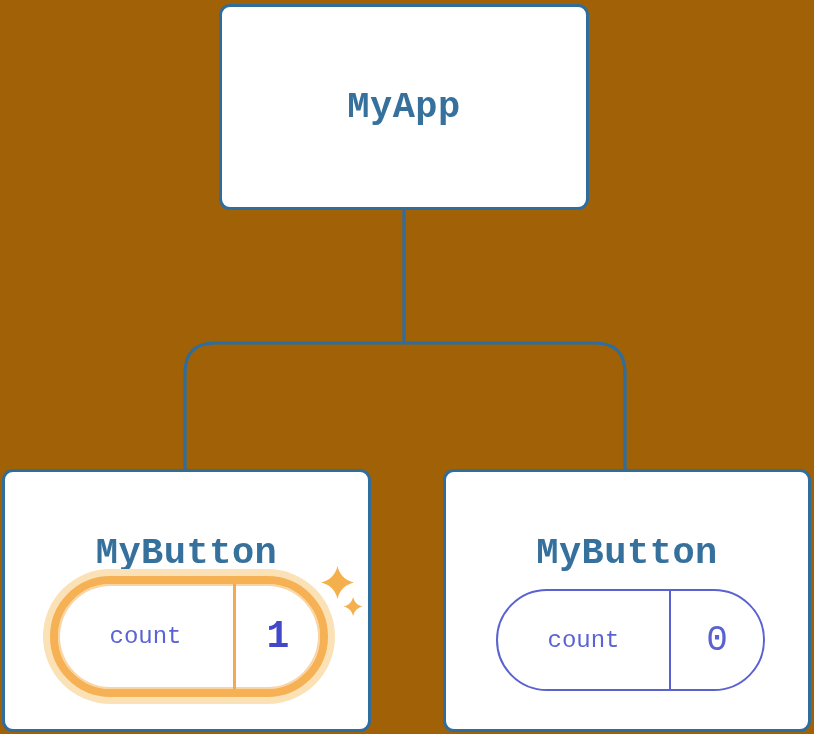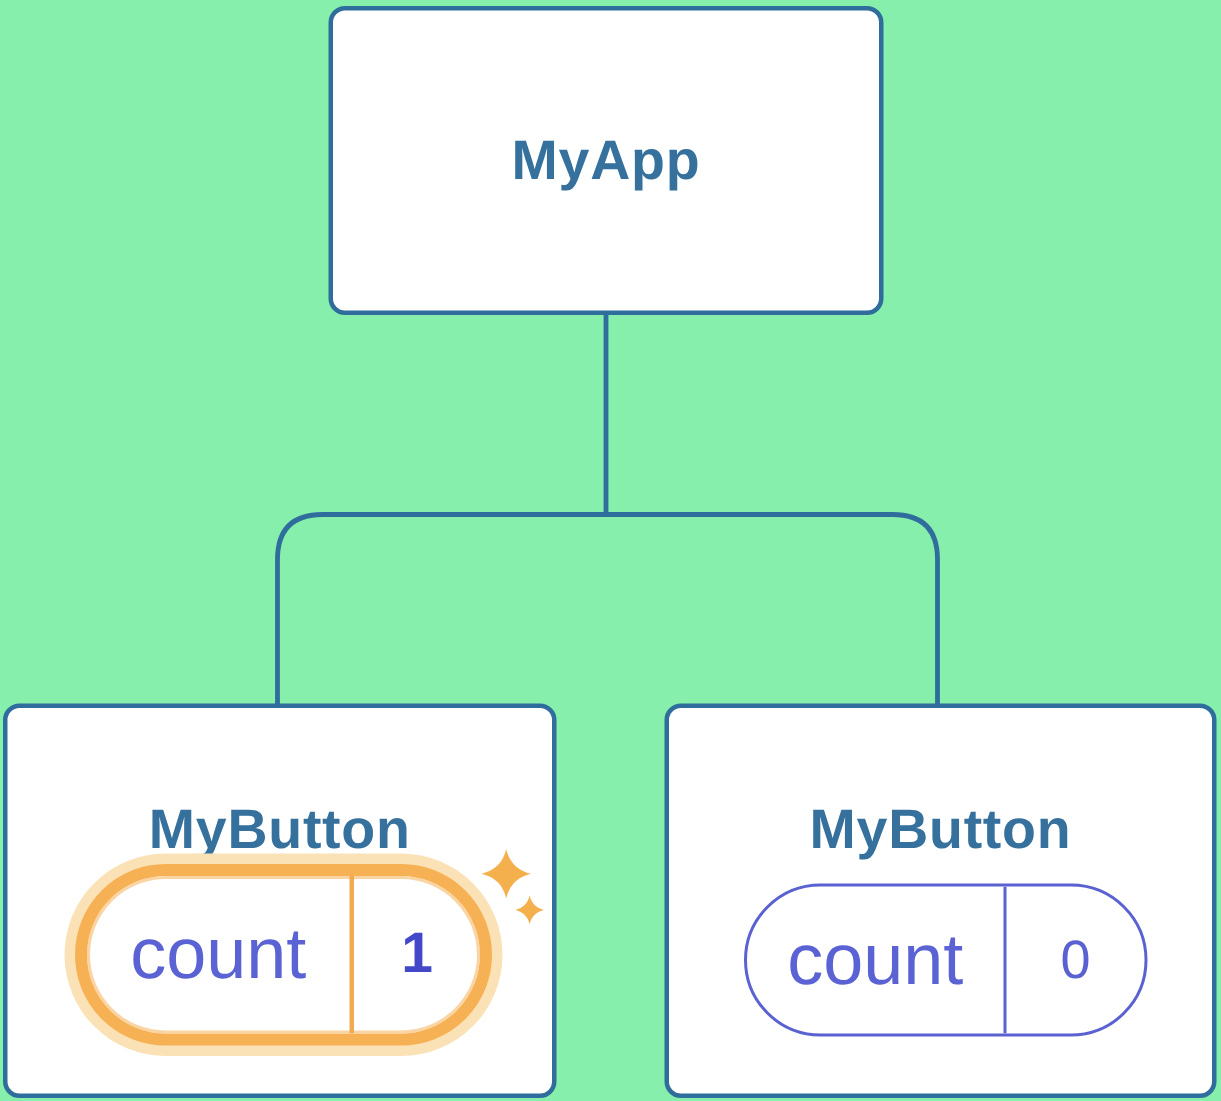--- a/index.html
+++ b/index.html
@@ -1,22 +1,22 @@
 <!DOCTYPE html>
 <html><head>
 <meta charset="utf-8">
 <style>
   html, body { margin: 0; padding: 0; }
   .canvas {
     position: relative;
     width: 814px;
     height: 734px;
-    background: #86efac;
+    background: #a16207;
     overflow: hidden;
-    font-family: Liberation Sans, sans-serif;
+    font-family: Liberation Mono, monospace;
   }
   .connector-svg {
     position: absolute;
     left: 0; top: 0;
     width: 814px; height: 734px;
     z-index: 0;
   }
   .card {
     position: absolute;
     background: #ffffff;
@@ -61,21 +61,21 @@
   }
   .pill-plain {
     left: 50px; top: 117px;
     width: 269px; height: 102px;
     border: 2px solid #5A62D2;
   }
   .pill-key-cell {
     flex: 1;
     display: flex; align-items: center; justify-content: center;
     color: #5B63D4;
-    font-size: 48px;
+    font-size: 24px;
   }
   .pill-divider-orange { width: 3px; background: #F2A94F; }
   .pill-divider-indigo { width: 2px; background: #5A62D2; }
   .pill-value-cell {
     display: flex; align-items: center; justify-content: center;
   }
   .pill-highlighted .pill-value-cell {
     width: 84px;
     color: #4348C8;
     font-size: 38px;

